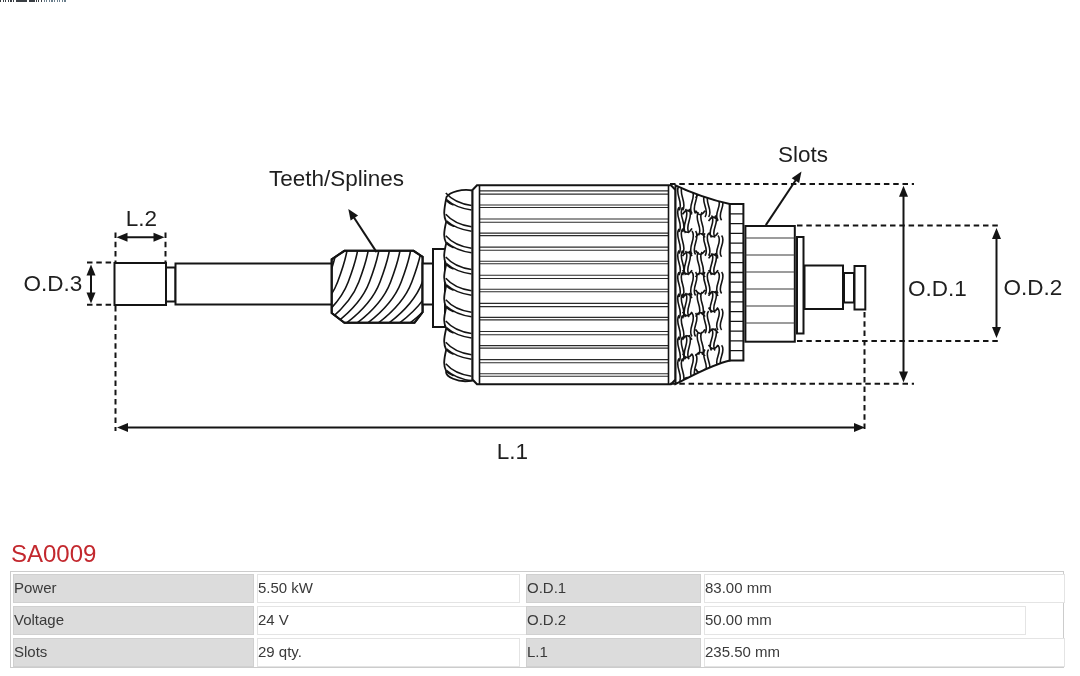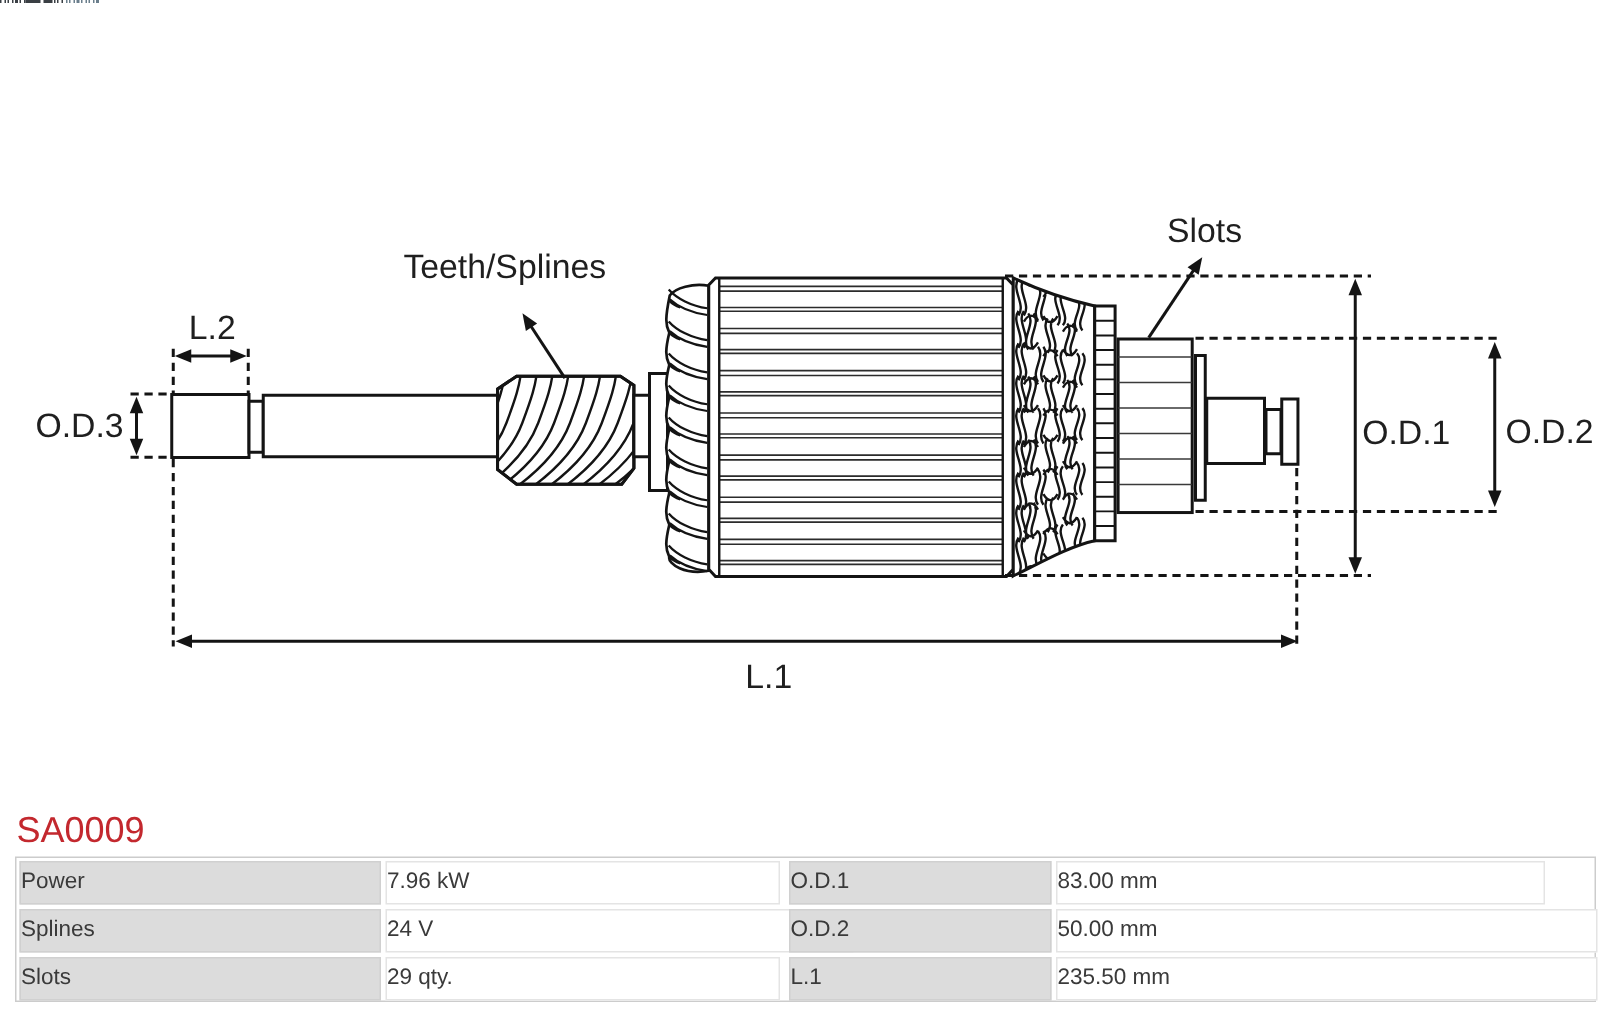--- a/index.html
+++ b/index.html
@@ -106,29 +106,29 @@
 <div style="position:absolute;left:51.3px;top:0;width:1.3px;height:2px;background:#6a7e8c"></div>
 <div style="position:absolute;left:53.9px;top:0;width:1.3px;height:2px;background:#6a7e8c"></div>
 <div style="position:absolute;left:56.5px;top:0;width:1.3px;height:2px;background:#6a7e8c"></div>
 <div style="position:absolute;left:59.1px;top:0;width:1.3px;height:2px;background:#6a7e8c"></div>
 <div style="position:absolute;left:61.7px;top:0;width:1.3px;height:2px;background:#6a7e8c"></div>
 <div style="position:absolute;left:64.3px;top:0;width:1.3px;height:2px;background:#6a7e8c"></div>
 <div class="pn">SA0009</div>
 <div class="tbl">
 <div class="tr">
 <div class="td g" style="left:0;width:241px;padding-right:5px">Power</div>
-<div class="td w" style="left:244px;width:263px;padding-right:8px">7.96 kW</div>
+<div class="td w" style="left:244px;width:263px;padding-right:8px">5.50 kW</div>
 <div class="td g" style="left:513px;width:175px;padding-right:6px">O.D.1</div>
-<div class="td w" style="left:691px;width:326px;padding-right:5px">83.00 mm</div>
+<div class="td w" style="left:691px;width:361px;padding-right:5px">83.00 mm</div>
 </div>
 <div class="tr">
-<div class="td g" style="left:0;width:241px;padding-right:5px">Splines</div>
+<div class="td g" style="left:0;width:241px;padding-right:5px">Voltage</div>
 <div class="td w" style="left:244px;width:312px;padding-right:8px">24 V</div>
 <div class="td g" style="left:513px;width:175px;padding-right:6px">O.D.2</div>
-<div class="td w" style="left:691px;width:361px;padding-right:5px">50.00 mm</div>
+<div class="td w" style="left:691px;width:322px;padding-right:5px">50.00 mm</div>
 </div>
 <div class="tr">
 <div class="td g" style="left:0;width:241px;padding-right:5px">Slots</div>
 <div class="td w" style="left:244px;width:263px;padding-right:16px">29 qty.</div>
 <div class="td g" style="left:513px;width:175px;padding-right:6px">L.1</div>
 <div class="td w" style="left:691px;width:361px;padding-right:5px">235.50 mm</div>
 </div>
 </div>
 
 </body></html>

